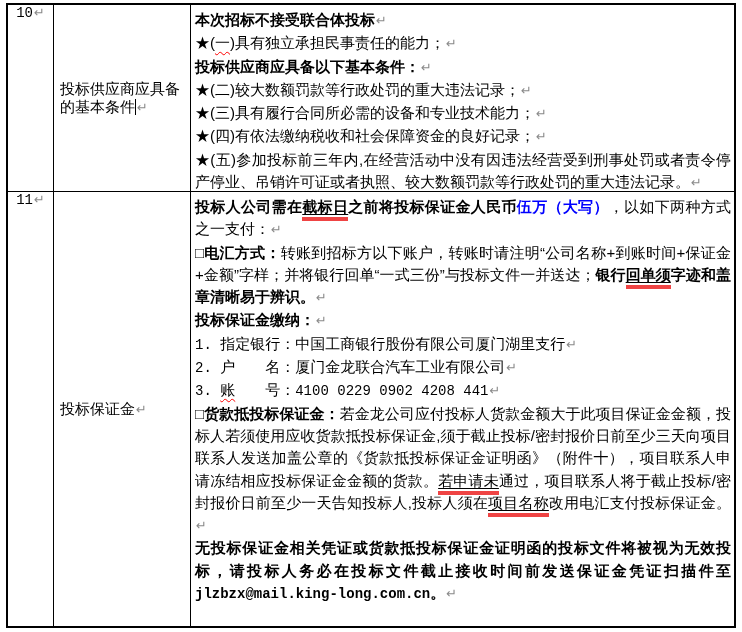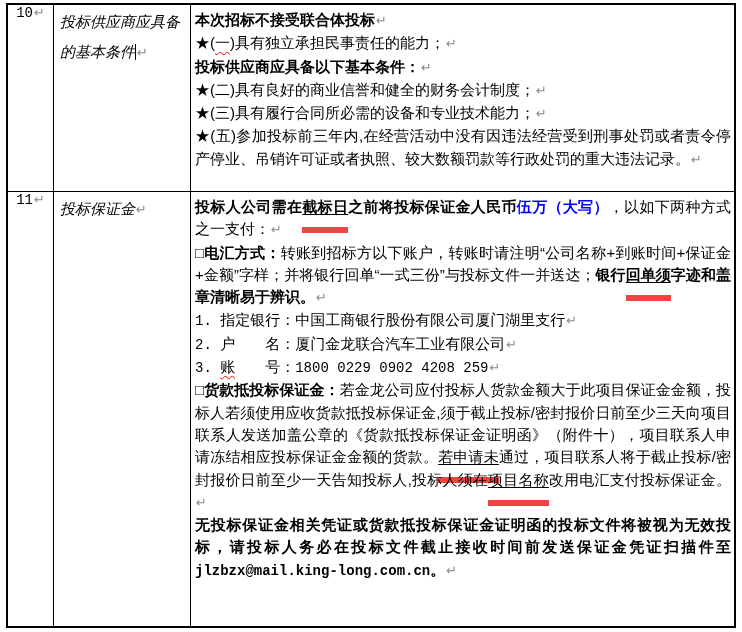--- a/index.html
+++ b/index.html
@@ -21,44 +21,44 @@
   .cell:last-child { border-right: none; }
 
   .cell-id {
     width: 46px; flex: 0 0 46px;
     display: flex; align-items: flex-start; justify-content: center;
     font-family: "Liberation Mono", "DejaVu Sans Mono", monospace;
     font-size: 14px;
   }
   .cell-label {
     width: 137px; flex: 0 0 137px;
-    display: flex; 
+    display: flex; align-items: center;
     padding: 2px 3px 2px 6px;
-    font-size: 15px; line-height: 30px; font-style: italic;
+    font-size: 15px; line-height: 18px;
   }
   .cell-content {
     flex: 1;
     padding: 4px 3px 2px 4px;
     font-size: 15px; line-height: 22.3px;
     text-align: justify;
     text-justify: inter-ideograph;
     overflow: hidden;
   }
   .para { margin: 0; }
 
   .b { font-weight: 700; }
   .blue { color: #0000ff; }
   .mono { font-family: "Liberation Mono", "DejaVu Sans Mono", monospace; font-size: 14px; }
   .u2 {
     text-decoration: underline;
     text-decoration-color: #000;
     text-decoration-thickness: 1px;
     text-underline-offset: 2px;
-    border-bottom: 6px solid #ef4444;
-    padding-bottom: 12px;
+    border-bottom: 4px solid #ef4444;
+    padding-bottom: 2px;
   }
   .sqr {
     text-decoration: underline wavy #ff0000;
     text-decoration-thickness: 1px;
     text-underline-offset: 3px;
     text-decoration-skip-ink: none;
   }
   .pilcrow {
     color: #8a8a8a;
     font-size: 13px;
@@ -81,36 +81,38 @@
         <span>10</span>
         <span class="pilcrow">↵</span>
       </div>
       <div class="cell cell-label">
         <div><span>投标供应商应具备的基本条件</span><span class="text-cursor"></span><span class="pilcrow">↵</span></div>
       </div>
       <div class="cell cell-content">
         <p class="para"><span class="b">本次招标不接受联合体投标</span><span class="pilcrow">↵</span></p>
         <p class="para"><span>★(</span><span class="sqr">一</span><span>)具有独立承担民事责任的能力；</span><span class="pilcrow">↵</span></p>
         <p class="para"><span class="b">投标供应商应具备以下基本条件：</span><span class="pilcrow">↵</span></p>
-        <p class="para"><span>★(二)具有良好的商业信誉和健全的财务会计制度；</span><span class="pilcrow">↵</span></p>
+        <p class="para"><span>★(二)较大数额罚款等行政处罚的重大违法记录；</span><span class="pilcrow">↵</span></p>
         <p class="para"><span>★(三)具有履行合同所必需的设备和专业技术能力；</span><span class="pilcrow">↵</span></p>
+        <p class="para"><span>★(四)有依法缴纳税收和社会保障资金的良好记录；</span><span class="pilcrow">↵</span></p>
         <p class="para"><span>★(五)参加投标前三年内,在经营活动中没有因违法经营受到刑事处罚或者责令停产停业、吊销许可证或者执照、较大数额罚款等行政处罚的重大违法记录。</span><span class="pilcrow">↵</span></p>
       </div>
     </div>
     <div class="t-row row-1">
       <div class="cell cell-id">
         <span>11</span>
         <span class="pilcrow">↵</span>
       </div>
       <div class="cell cell-label">
         <div><span>投标保证金</span><span class="pilcrow">↵</span></div>
       </div>
       <div class="cell cell-content">
         <p class="para"><span class="b">投标人公司需在</span><span class="b u2">截标日</span><span class="b">之前将投标保证金人民币</span><span class="b blue">伍万（大写）</span><span>，以如下两种方式之一支付：</span><span class="pilcrow">↵</span></p>
         <p class="para"><span>□</span><span class="b">电汇方式：</span><span>转账到招标方以下账户，转账时请注明“公司名称+到账时间+保证金+金额”字样；并将银行回单“一式三份”与投标文件一并送达；</span><span class="b">银行</span><span class="b u2">回单须</span><span class="b">字迹和盖章清晰易于辨识。</span><span class="pilcrow">↵</span></p>
+        <p class="para"><span class="b">投标保证金缴纳：</span><span class="pilcrow">↵</span></p>
         <p class="para"><span class="mono">1. </span><span>指定银行：中国工商银行股份有限公司厦门湖里支行</span><span class="pilcrow">↵</span></p>
         <p class="para"><span class="mono">2. </span><span>户　　名：厦门金龙联合汽车工业有限公司</span><span class="pilcrow">↵</span></p>
-        <p class="para"><span class="mono">3. </span><span class="sqr">账</span><span>　　号：</span><span class="mono">1800 0229 0902 4208 259</span><span class="pilcrow">↵</span></p>
+        <p class="para"><span class="mono">3. </span><span class="sqr">账</span><span>　　号：</span><span class="mono">4100 0229 0902 4208 441</span><span class="pilcrow">↵</span></p>
         <p class="para"><span>□</span><span class="b">货款抵投标保证金：</span><span>若金龙公司应付投标人货款金额大于此项目保证金金额，投标人若须使用应收货款抵投标保证金,须于截止投标/密封报价日前至少三天向项目联系人发送加盖公章的《货款抵投标保证金证明函》（附件十），项目联系人申请冻结相应投标保证金金额的货款。</span><span class="u2">若申请未</span><span>通过，项目联系人将于截止投标/密封报价日前至少一天告知投标人,投标人须在</span><span class="u2">项目名称</span><span>改用电汇支付投标保证金。</span><span class="pilcrow">↵</span></p>
         <p class="para"><span class="b">无投标保证金相关凭证或货款抵投标保证金证明函的投标文件将被视为无效投标，请投标人务必在投标文件截止接收时间前发送保证金凭证扫描件至 </span><span class="b mono">jlzbzx@mail.king-long.com.cn</span><span class="b">。</span><span class="pilcrow">↵</span></p>
       </div>
     </div>
   </div>
 
 </body></html>

